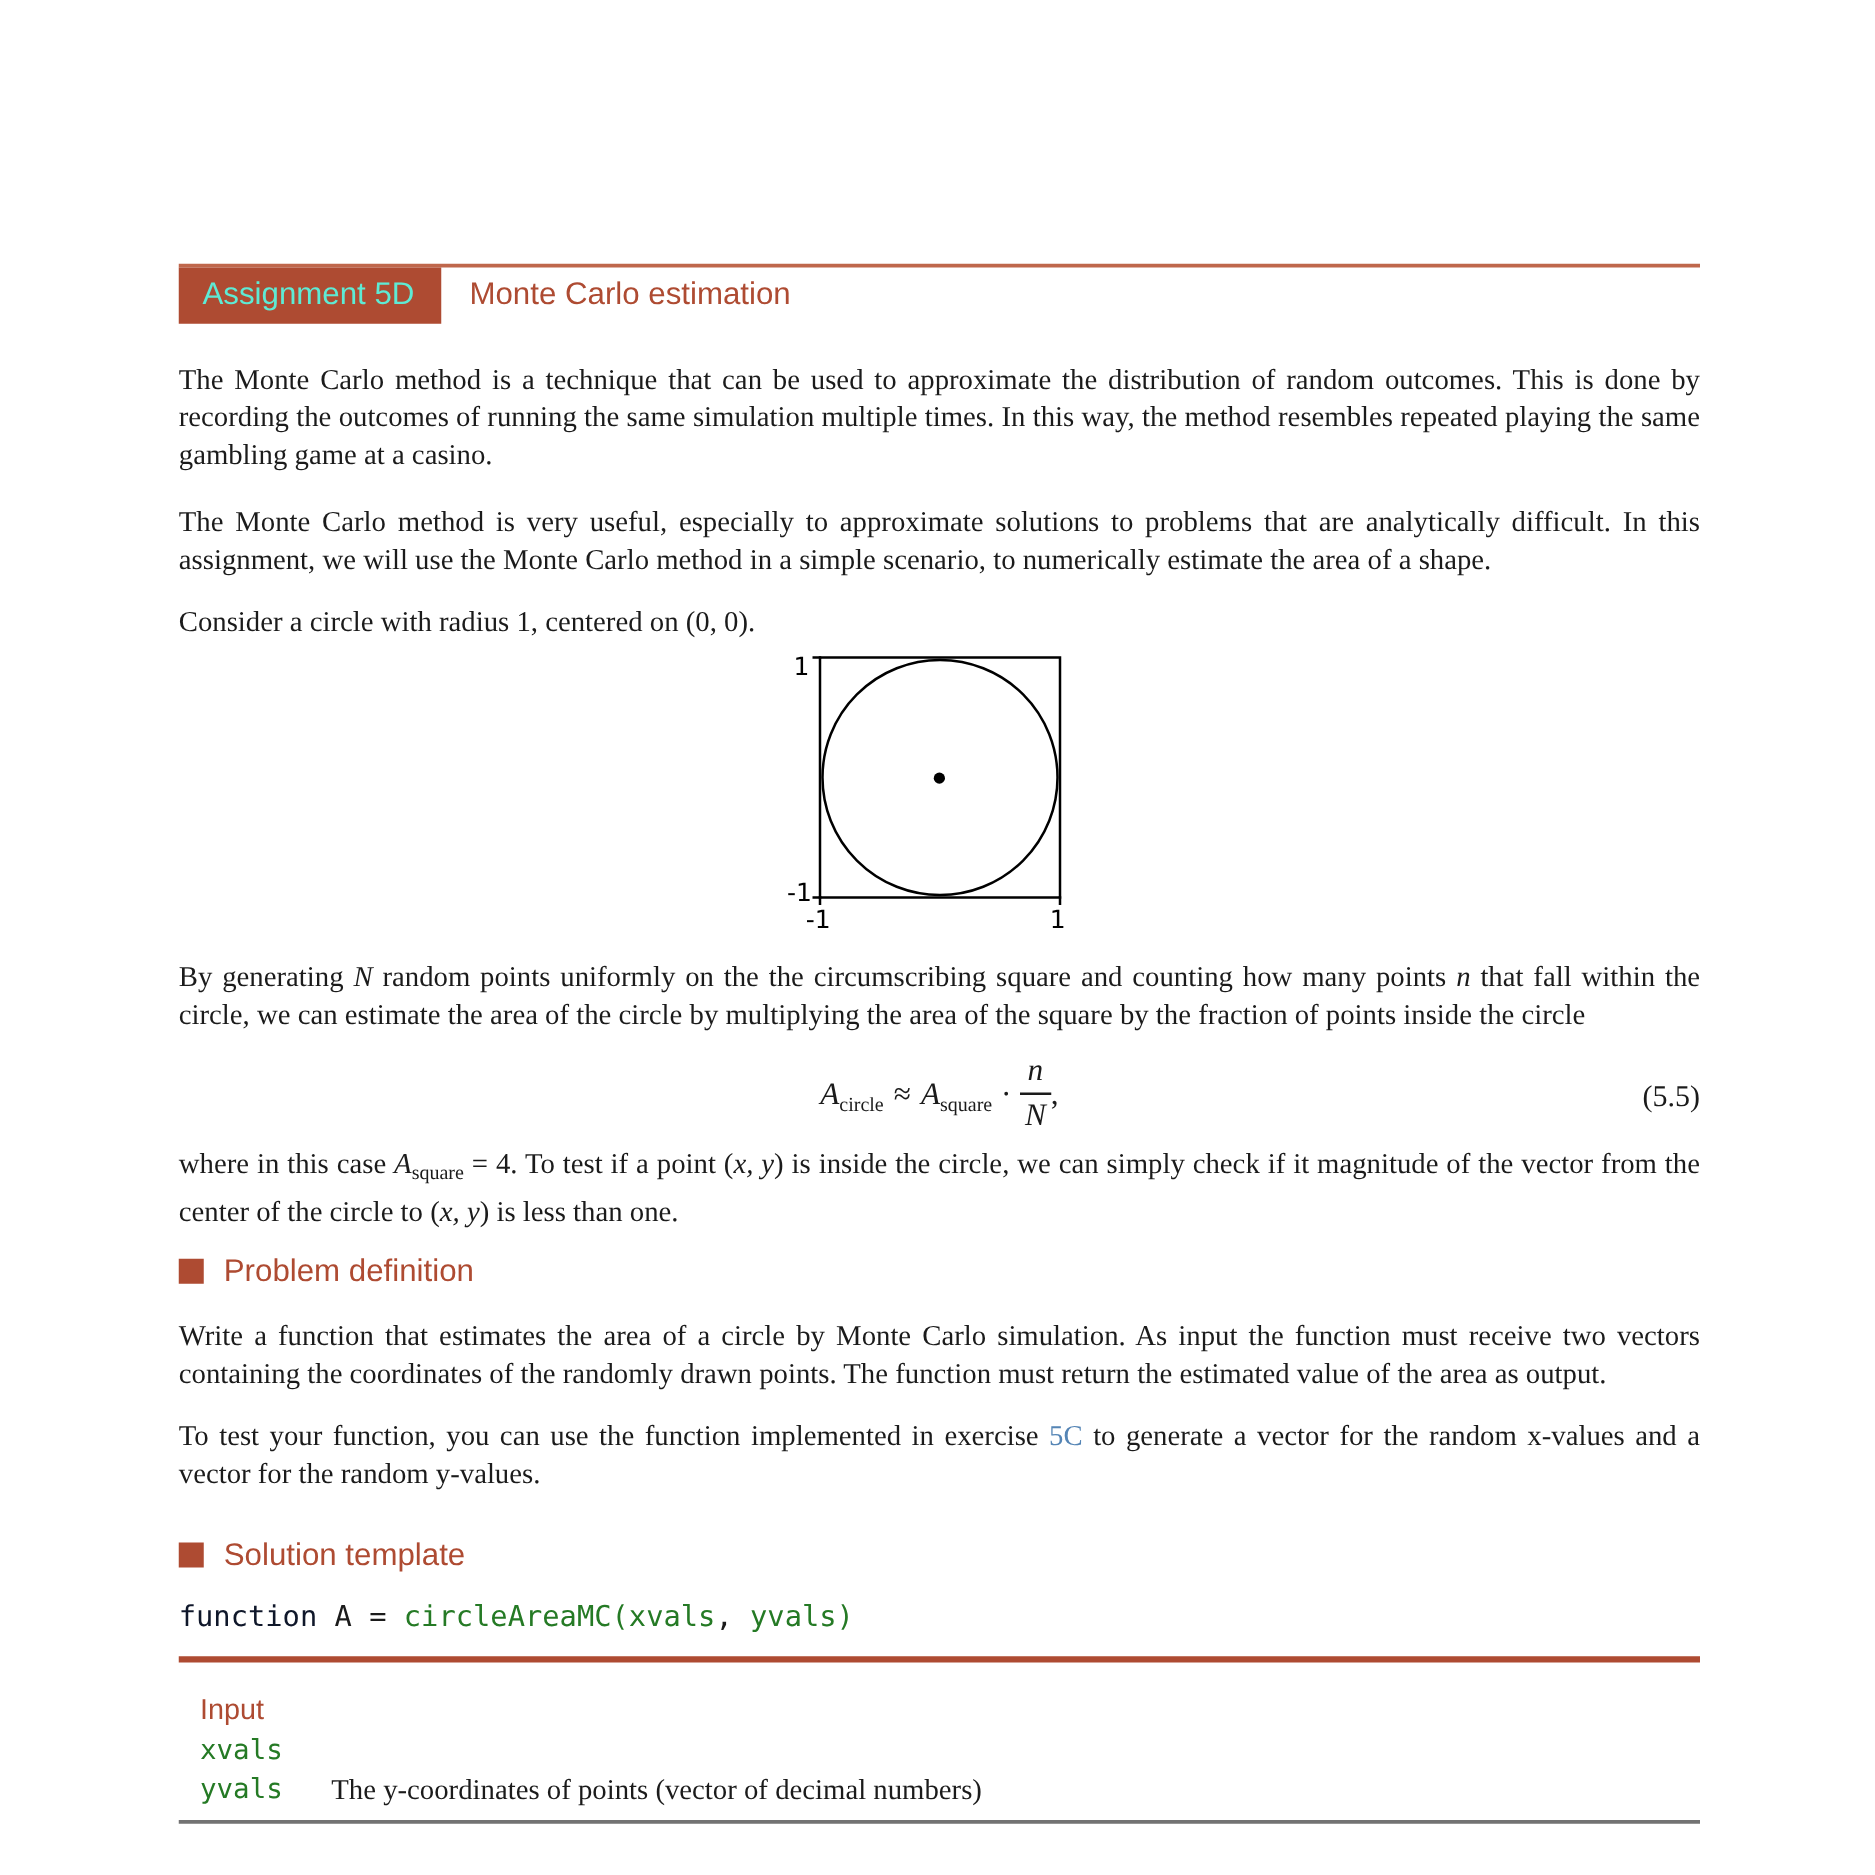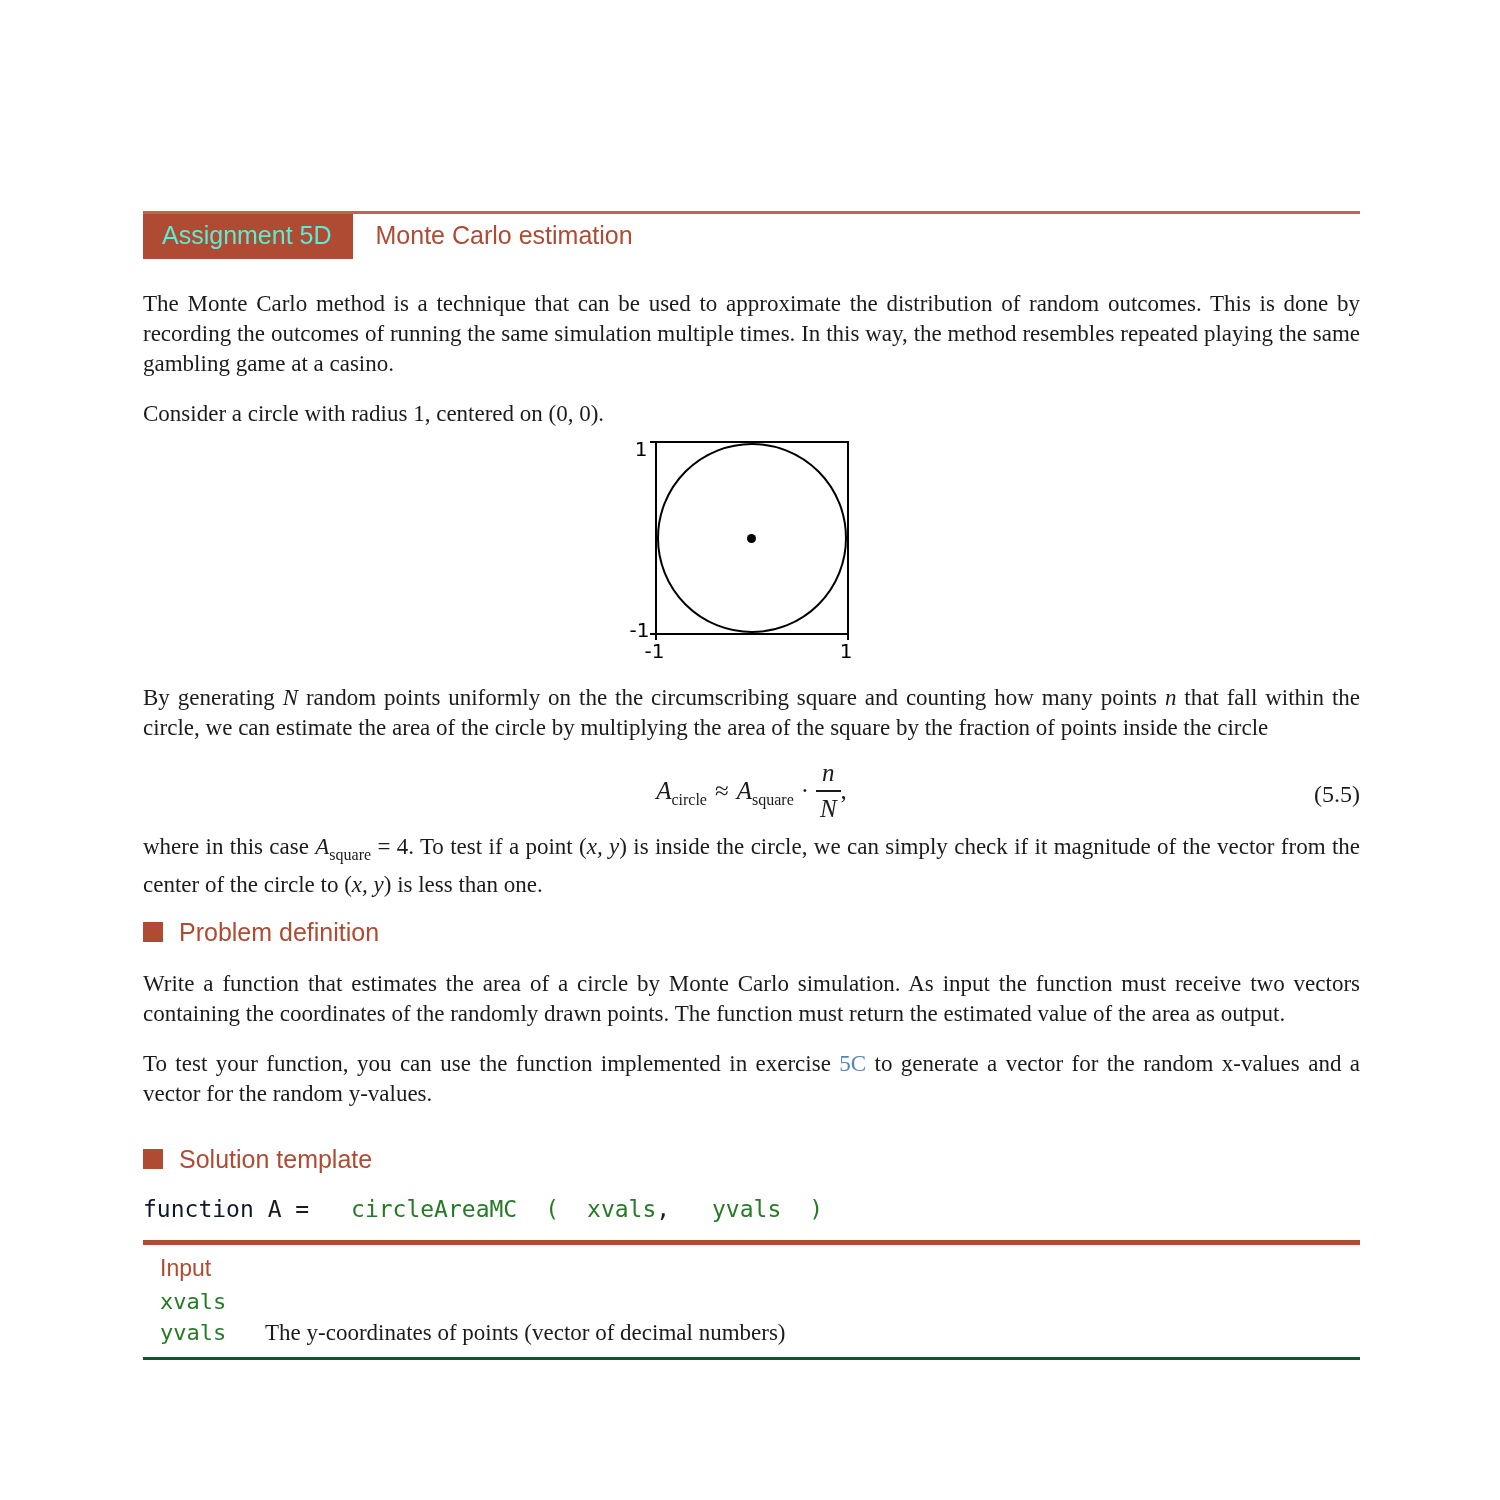--- a/index.html
+++ b/index.html
@@ -137,30 +137,30 @@
   }
 
   
   .code-line {
     margin-top: 22px;
     font-family: "DejaVu Sans Mono", monospace;
     font-size: 23px;
     white-space: pre;
   }
   .code-kw { color: #0f172a; }
-  .code-id { color: #257a25; margin-left: 28px; }
+  .code-id { color: #257a25; }
 
   .exercise-link { color: #5585b5; text-decoration: none; cursor: pointer; }
 
   
   .io-table {
     margin-top: 18px;
     border-top: 5px solid #ae4b32;
-    border-bottom: 3px solid #14532d;
-    padding: 7px 0 9px;
+    border-bottom: 3px solid #737373;
+    padding: 21px 0 9px;
   }
   .io-section {
     font-family: "Liberation Sans", sans-serif;
     font-size: 23px;
     color: #ae4b32;
     padding: 3px 0 4px 17px;
   }
   .io-row {
     display: flex;
     padding-left: 17px;
@@ -183,20 +183,21 @@
   <div class="content">
 
     <div class="doc-header">
       <div class="header-row">
         <div class="badge">Assignment 5D</div>
         <div class="subtitle">Monte Carlo estimation</div>
       </div>
     </div>
 
     <p class="para mt-intro1">The Monte Carlo method is a technique that can be used to approximate the distribution of random outcomes. This is done by recording the outcomes of running the same simulation multiple times. In this way, the method resembles repeated playing the same gambling game at a casino.</p>
+    <p class="para mt-intro2">The Monte Carlo method is very useful, especially to approximate solutions to problems that are analytically difficult. In this assignment, we will use the Monte Carlo method in a simple scenario, to numerically estimate the area of a shape.</p>
     <p class="para mt-intro3">Consider a circle with radius 1, centered on (0, 0).</p>
 
     <div class="figure">
       <div class="plot">
         <div class="plot-circle"></div>
         <div class="plot-dot"></div>
         <span class="tick tick-ytop"></span>
         <span class="tick tick-ybot"></span>
         <span class="tick tick-xleft"></span>
         <span class="tick tick-xright"></span>

